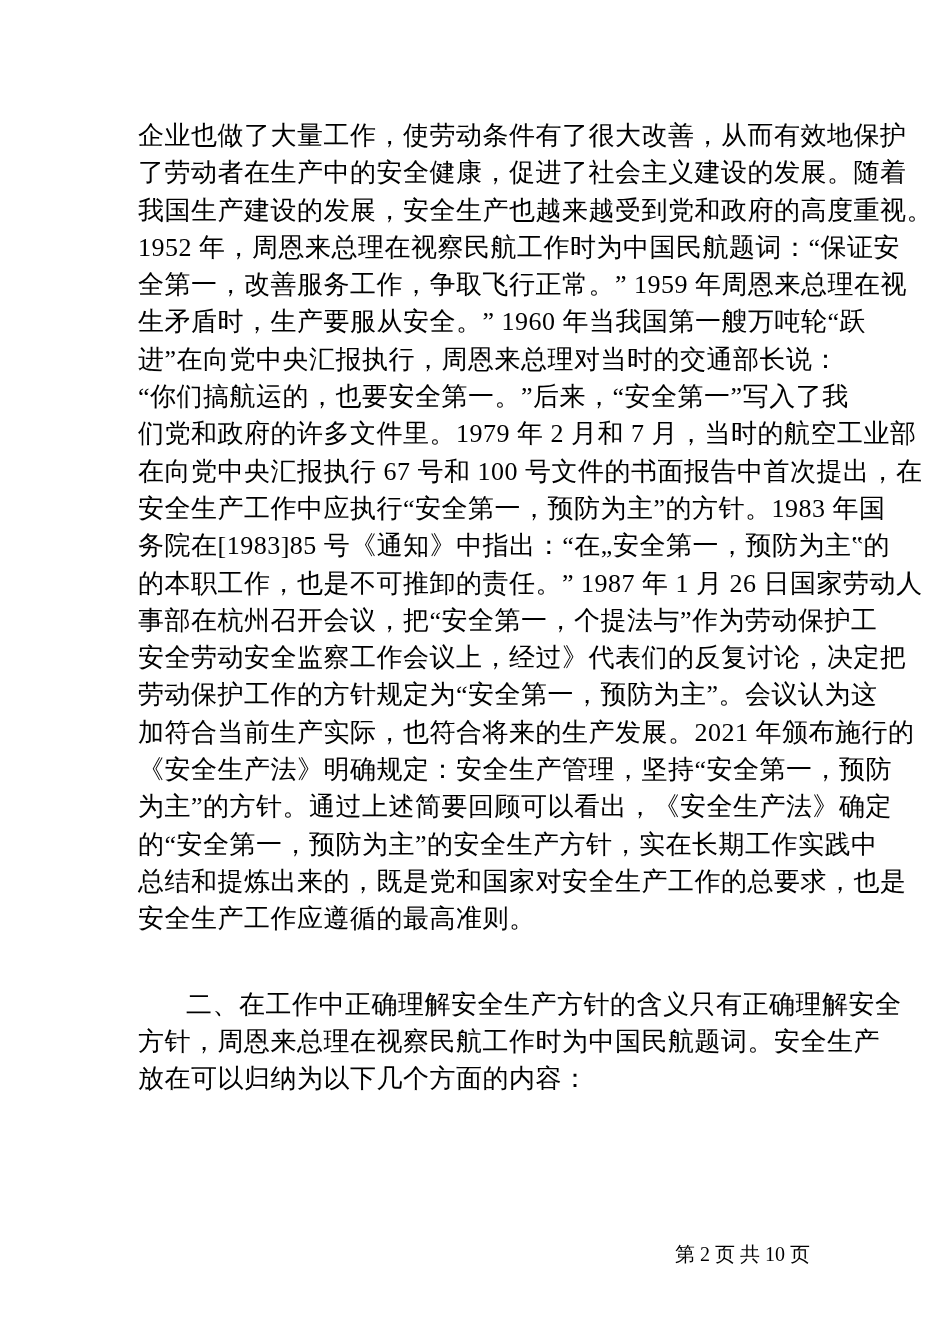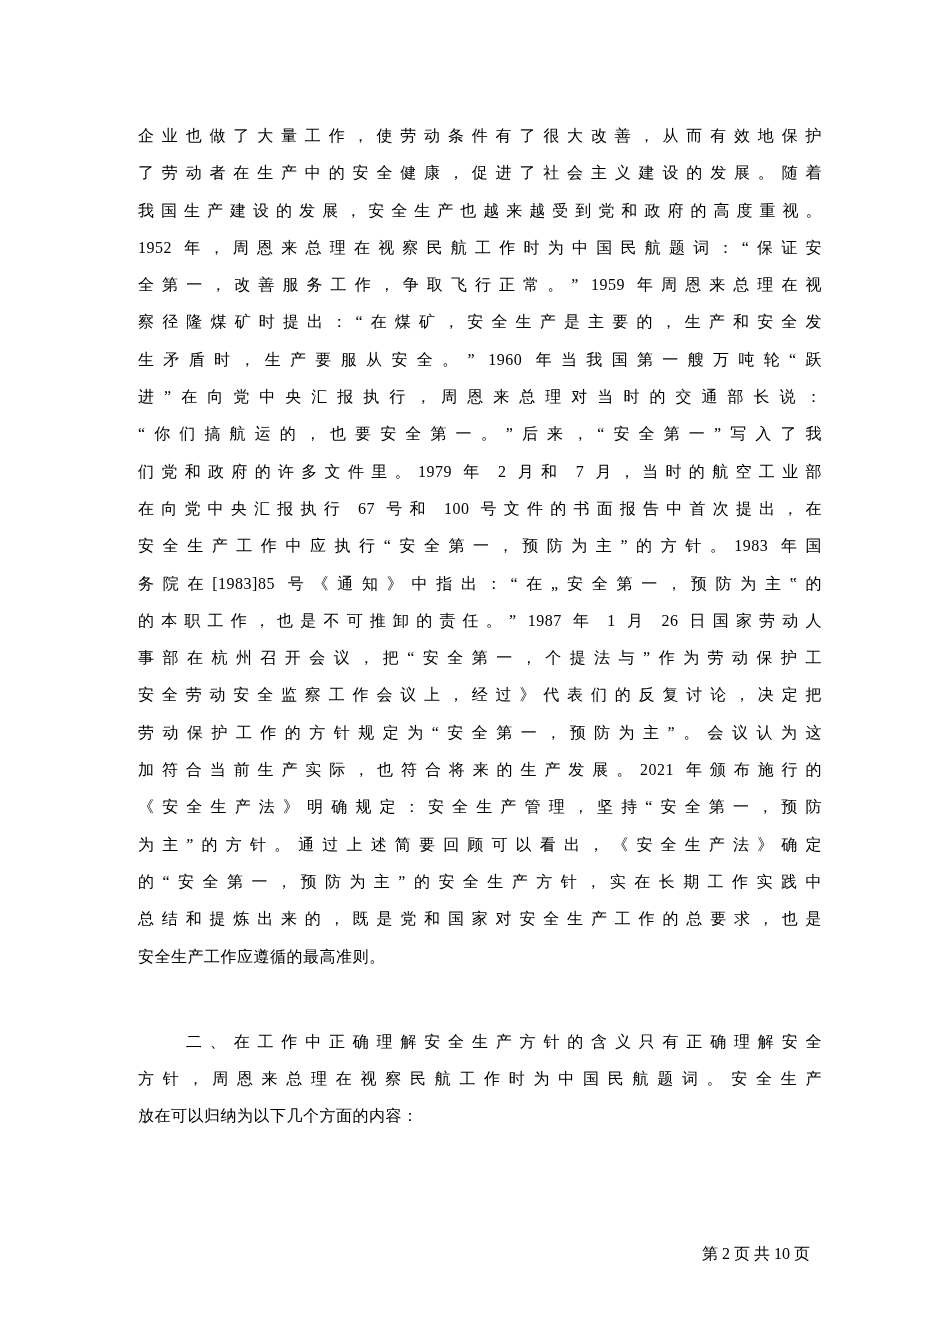--- a/index.html
+++ b/index.html
@@ -16,21 +16,21 @@
     font-family: "Liberation Serif", "DejaVu Serif", serif;
     color: #000000;
   }
   .text-block {
     position: absolute;
     left: 138px;
     top: 117px;
     width: 684px;
   }
   .line {
-    font-size: 16px;
+    font-size: 26px;
     line-height: 37.3px;
     height: 37.3px;
     letter-spacing: 0.5px;
     white-space: nowrap;
     text-align: justify;
     text-align-last: justify;
     -moz-text-align-last: justify;
   }
   .line.para-end {
     text-align-last: left;
@@ -39,37 +39,36 @@
   .line.indented {
     text-indent: 48px;
     margin-top: 48px;
   }
   .footer {
     position: absolute;
     top: 1242px;
     left: 138px;
     width: 672px;
     text-align: right;
-    font-size: 16px;
+    font-size: 20px;
     line-height: 24px;
     color: #000000;
     font-family: "Liberation Serif", "DejaVu Serif", serif;
   }
 </style>
 </head>
 <body>
 
 <div class="page">
   <div class="text-block">
     <div class="line">企业也做了大量工作，使劳动条件有了很大改善，从而有效地保护</div>
     <div class="line">了劳动者在生产中的安全健康，促进了社会主义建设的发展。随着</div>
     <div class="line">我国生产建设的发展，安全生产也越来越受到党和政府的高度重视。</div>
     <div class="line">1952 年，周恩来总理在视察民航工作时为中国民航题词：“保证安</div>
     <div class="line">全第一，改善服务工作，争取飞行正常。” 1959 年周恩来总理在视</div>
-    <div class="line">察径隆煤矿时提出：“在煤矿，安全生产是主要的，生产和安全发</div>
     <div class="line">生矛盾时，生产要服从安全。” 1960 年当我国第一艘万吨轮“跃</div>
     <div class="line">进”在向党中央汇报执行，周恩来总理对当时的交通部长说：</div>
     <div class="line">“你们搞航运的，也要安全第一。”后来，“安全第一”写入了我</div>
     <div class="line">们党和政府的许多文件里。1979 年 2 月和 7 月，当时的航空工业部</div>
     <div class="line">在向党中央汇报执行 67 号和 100 号文件的书面报告中首次提出，在</div>
     <div class="line">安全生产工作中应执行“安全第一，预防为主”的方针。1983 年国</div>
     <div class="line">务院在[1983]85 号《通知》中指出：“在„安全第一，预防为主‟的</div>
     <div class="line">的本职工作，也是不可推卸的责任。” 1987 年 1 月 26 日国家劳动人</div>
     <div class="line">事部在杭州召开会议，把“安全第一，个提法与”作为劳动保护工</div>
     <div class="line">安全劳动安全监察工作会议上，经过》代表们的反复讨论，决定把</div>

